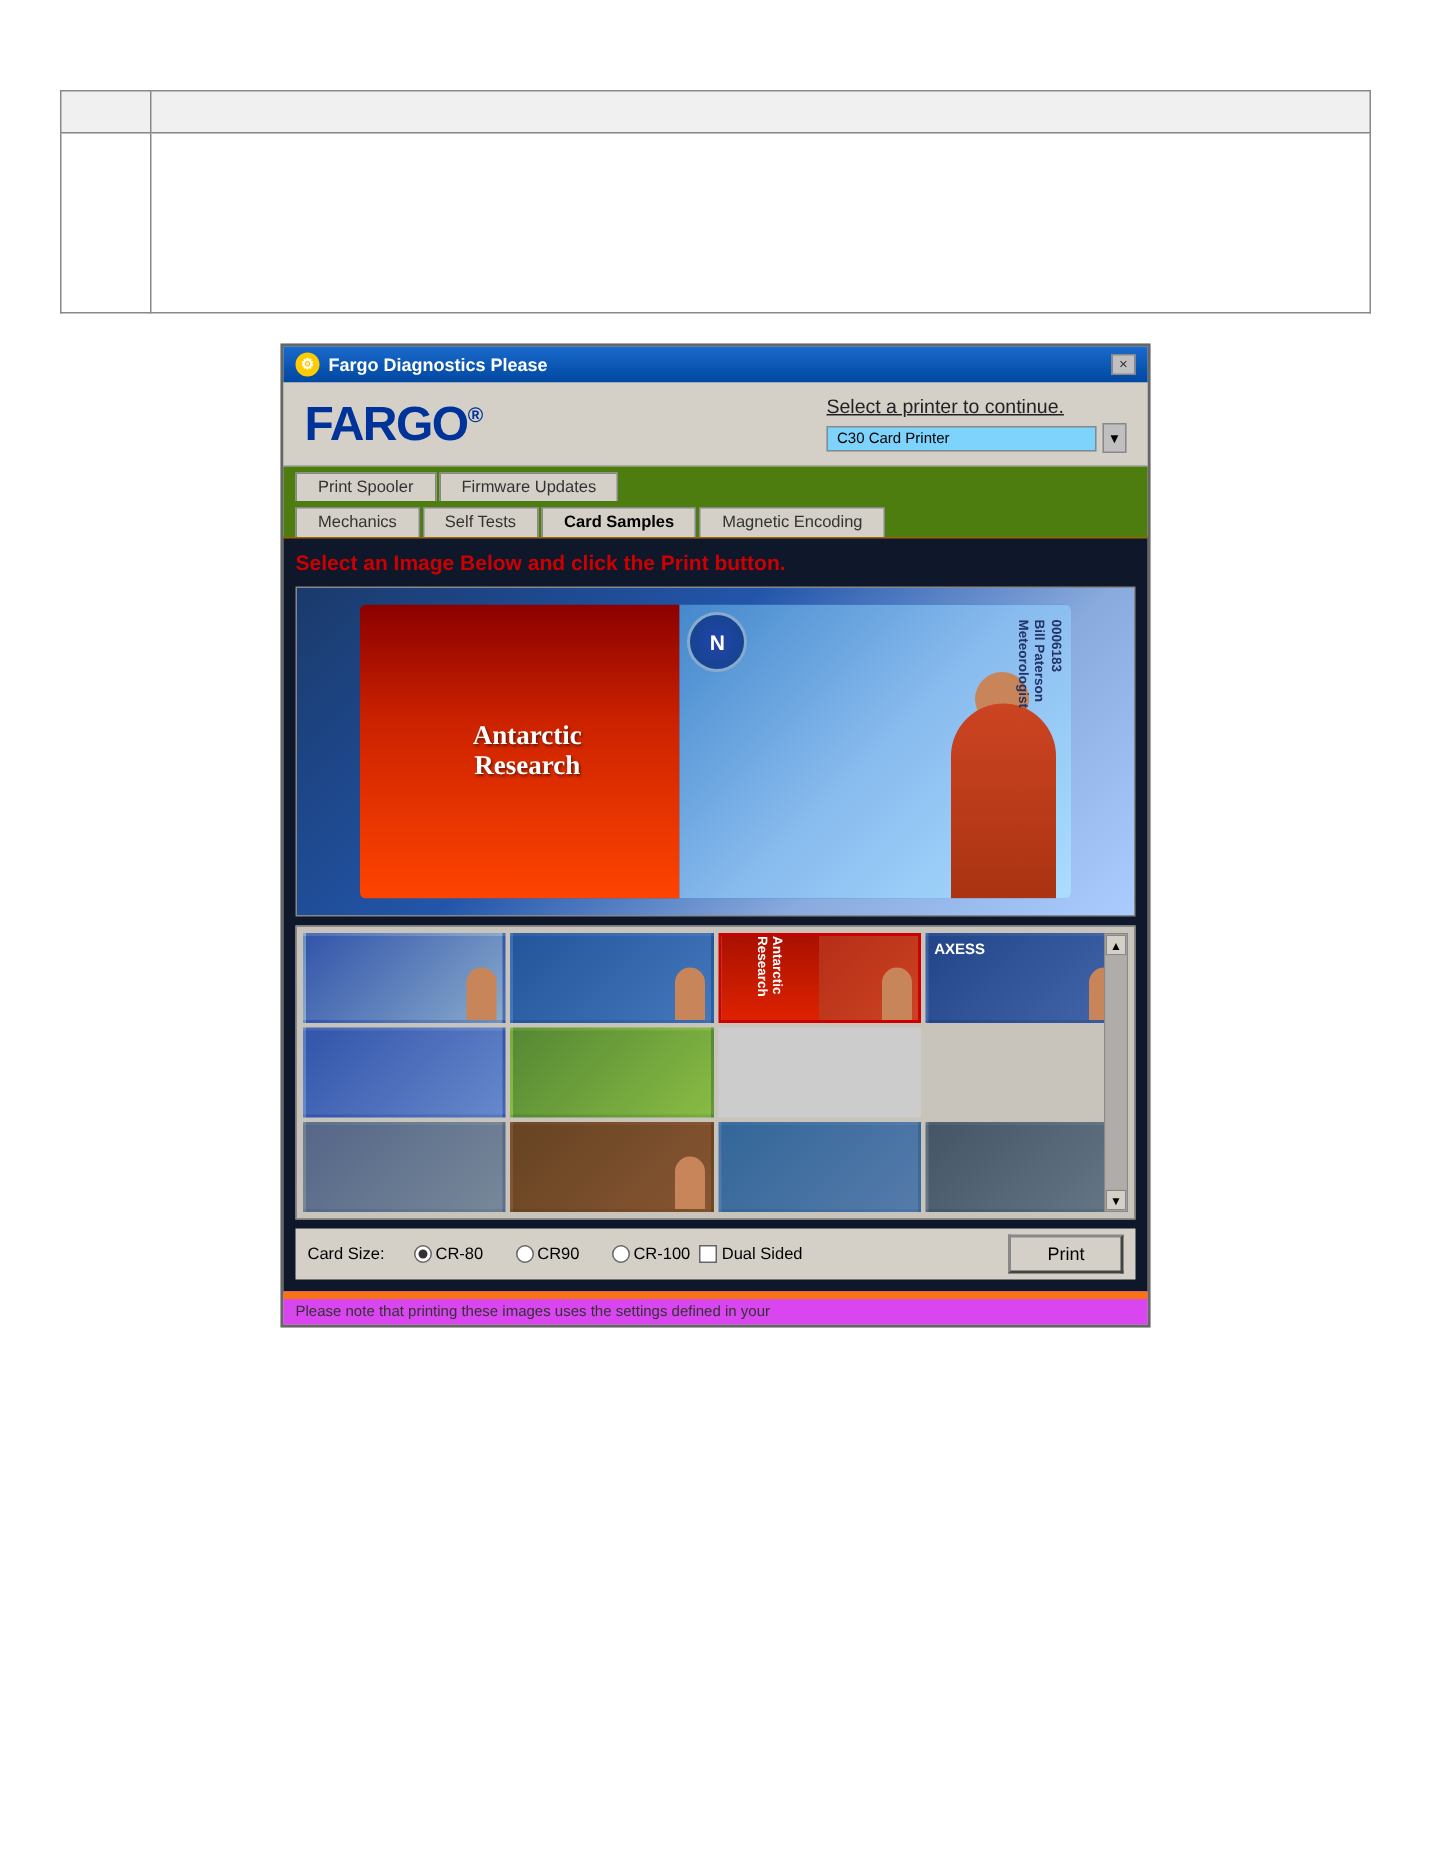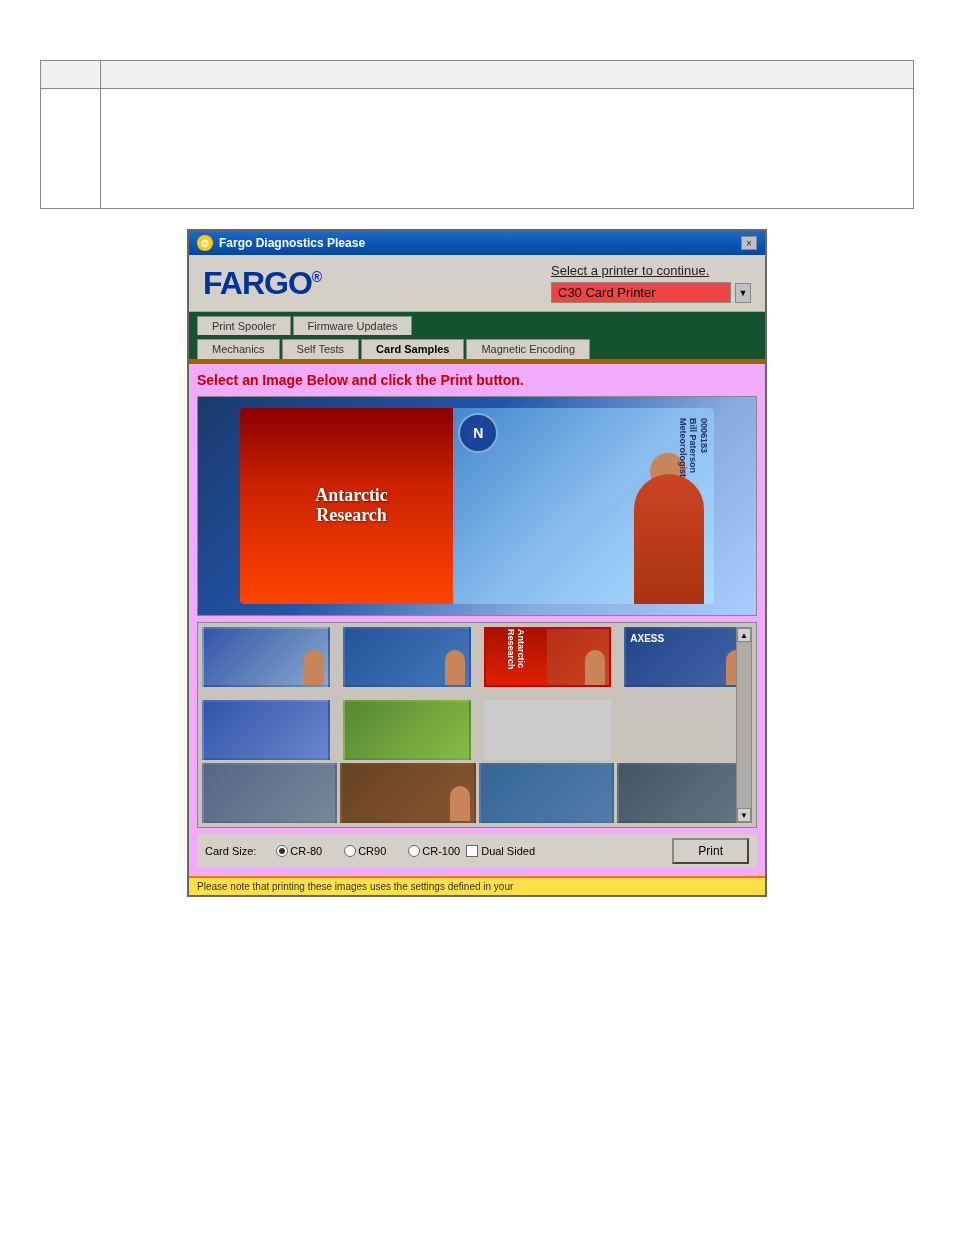--- a/index.html
+++ b/index.html
@@ -122,41 +122,41 @@
       font-size: 13px;
       color: #222;
       text-decoration: underline;
     }
     .printer-select-box {
       display: flex;
       align-items: center;
       gap: 4px;
     }
     .printer-dropdown {
-      background: #ef4444;
+      background: #7dd3fc;
       border: 1px solid #888;
       padding: 2px 6px;
-      font-size: 13px;
+      font-size: 10px;
       width: 180px;
     }
     .dropdown-arrow {
       background: #c0c0c0;
       border: 1px solid #888;
       width: 16px;
       height: 20px;
       display: flex;
       align-items: center;
       justify-content: center;
       font-size: 9px;
     }
 
     
     .tab-row-1, .tab-row-2 {
       display: flex;
-      background: #14532d;
+      background: #4d7c0f;
       padding: 4px 8px 0 8px;
       gap: 2px;
     }
     .tab {
       padding: 3px 14px;
       background: #d4d0c8;
       border: 1px solid #888;
       border-bottom: none;
       font-size: 11px;
       cursor: pointer;
@@ -169,22 +169,22 @@
       border-color: #888;
       padding-bottom: 4px;
       z-index: 1;
     }
     .tab.card-samples {
       background: #d4d0c8;
       font-weight: bold;
       color: #000;
     }
     .tab-content-area {
-      background: #f0abfc;
-      border-top: 5px solid #a16207;
+      background: #0f172a;
+      border-top: 1px solid #a16207;
       padding: 8px;
     }
 
     
     .instruction-text {
       color: #cc0000;
       font-size: 14px;
       font-weight: bold;
       margin-bottom: 8px;
       font-family: Arial, sans-serif;
@@ -288,21 +288,21 @@
     .thumbnail-area {
       background: #c8c4bc;
       border: 1px solid #888;
       padding: 4px;
       margin-bottom: 6px;
       position: relative;
     }
     .thumbnail-grid {
       display: grid;
       grid-template-columns: repeat(4, 1fr);
-      gap: 13px;
+      gap: 3px;
     }
     .thumb {
       height: 60px;
       border: 2px solid transparent;
       background: #667;
       position: relative;
       overflow: hidden;
       cursor: pointer;
     }
     .thumb.selected {
@@ -420,22 +420,22 @@
       border-bottom-color: #444;
       padding: 4px 24px;
       font-size: 12px;
       cursor: pointer;
       font-weight: normal;
       margin-left: 43px;
     }
 
     
     .status-bar {
-      background: #fde047;
-      border-top: 2px solid #f97316;
+      background: #d946ef;
+      border-top: 5px solid #f97316;
       padding: 3px 8px;
       font-size: 10px;
       color: #333;
     }
     .thumb-person {
       position: absolute;
       right: 4px;
       bottom: 0;
       width: 20px;
       height: 35px;

